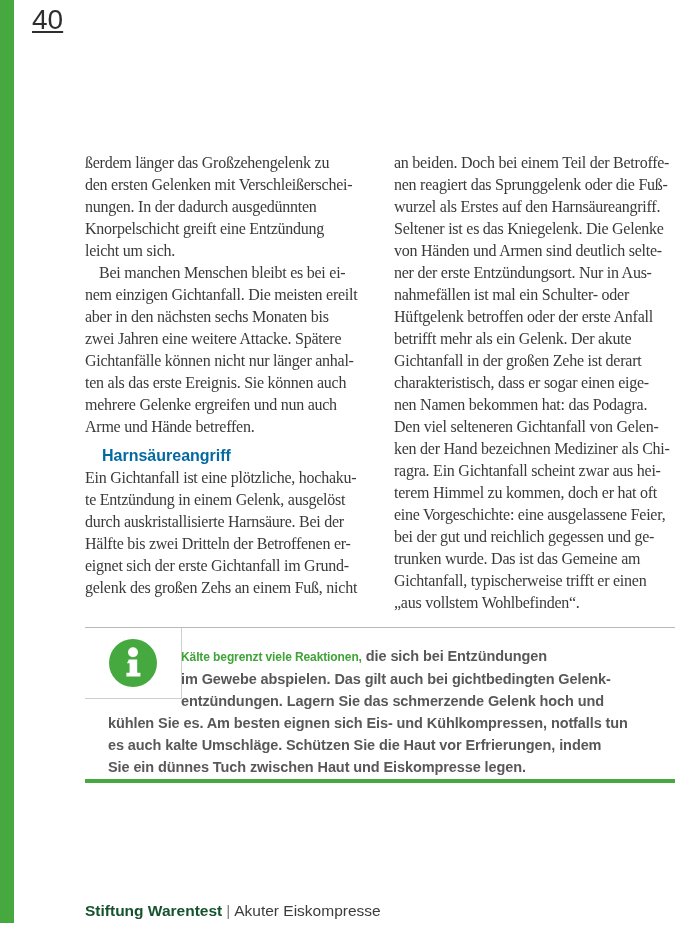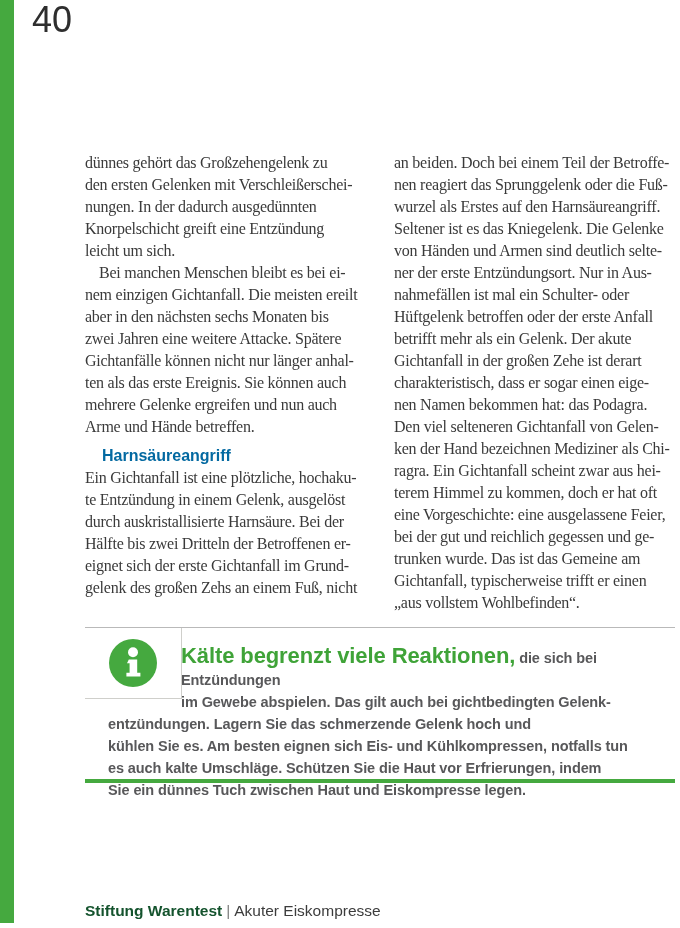--- a/index.html
+++ b/index.html
@@ -10,22 +10,23 @@
     overflow:hidden;
     font-family:"Liberation Sans", sans-serif;
   }
   .green-bar {
     position:absolute; left:0; top:0;
     width:14px; height:923px;
     background:#45a93f;
   }
   .page-number {
     position:absolute; left:32px; top:3px;
-    font-size:36px; line-height:34px;
+    font-size:28px; line-height:34px;
     color:#2e2e2e;
+    text-decoration:underline;
   }
   
   .col {
     position:absolute; top:152px;
     font-family:"Liberation Serif","DejaVu Serif",serif;
     font-size:16px; line-height:22px;
     letter-spacing:-0.25px;
     color:#3a3a3a;
   }
   .col p { margin:0; white-space:pre; }
@@ -56,40 +57,40 @@
     display:flex; align-items:center; justify-content:center;
   }
   .info-text {
     margin:0; padding-top:17px;
     font-size:14.5px; line-height:22px;
     font-weight:bold; color:#58585a;
     letter-spacing:-0.1px;
     white-space:pre-line;
   }
   .info-float-spacer { float:left; width:73px; height:64px; }
-  .info-lead { color:#3fa338; font-size:22px; }
+  .info-lead { color:#3fa338; font-size:12px; }
   
   .footer {
     position:absolute; left:85px; top:901px;
     font-size:15.5px; line-height:20px;
     white-space:pre;
   }
   .footer-publisher { color:#14532d; font-weight:bold; }
   .footer-separator { color:#7d7d7d; font-weight:normal; padding:0 4px; }
   .footer-title { color:#3c3c3c; }
 </style>
 </head>
 <body>
 
 <div class="green-bar"></div>
 
 <div class="page-number">40</div>
 
 <div class="col col-left">
-    <p>dünnes gehört das Großzehengelenk zu
+    <p>ßerdem länger das Großzehengelenk zu
 den ersten Gelenken mit Verschleißerschei-
 nungen. In der dadurch ausgedünnten
 Knorpelschicht greift eine Entzündung
 leicht um sich.</p>
     <p class="para-indent">Bei manchen Menschen bleibt es bei ei-
 nem einzigen Gichtanfall. Die meisten ereilt
 aber in den nächsten sechs Monaten bis
 zwei Jahren eine weitere Attacke. Spätere
 Gichtanfälle können nicht nur länger anhal-
 ten als das erste Ereignis. Sie können auch

